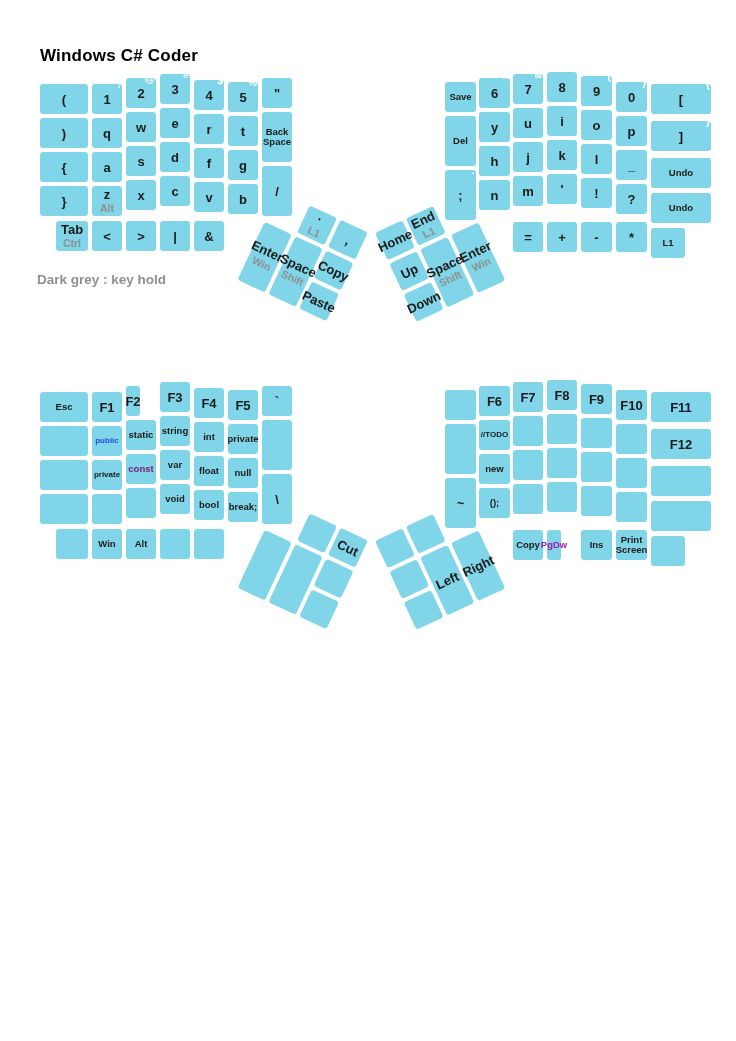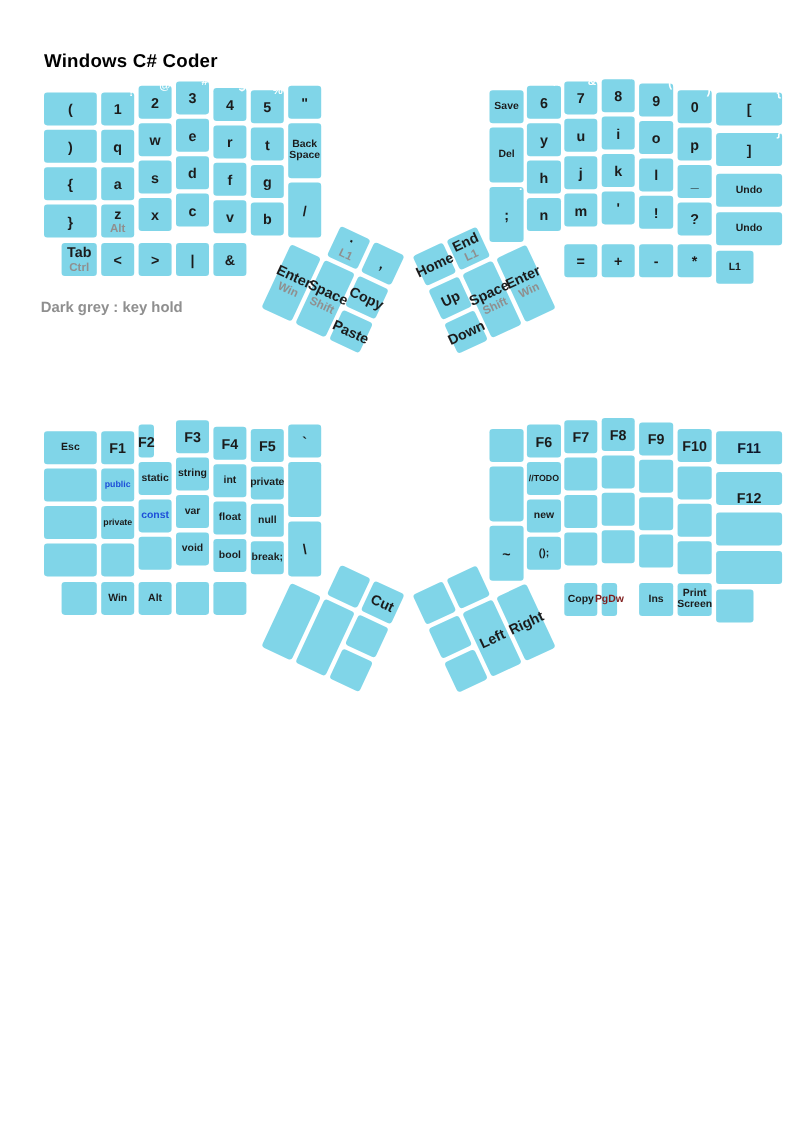--- a/index.html
+++ b/index.html
@@ -299,21 +299,21 @@
     <div class="key" style="left: 92px; top: 494px; width: 30px; height: 30px; color: rgb(27, 27, 27);"></div>
     <div class="key" style="left: 92px; top: 529px; width: 30px; height: 30px; color: rgb(27, 27, 27);">
       <span class="tap sm">Win</span>
     </div>
     <div class="key" style="left: 126px; top: 386px; width: 14px; height: 30px; color: rgb(27, 27, 27);">
       <span class="tap">F2</span>
     </div>
     <div class="key" style="left: 126px; top: 420px; width: 30px; height: 30px; color: rgb(27, 27, 27);">
       <span class="tap sm">static</span>
     </div>
-    <div class="key" style="left: 126px; top: 454px; width: 30px; height: 30px; color: #1d4ed8;">
+    <div class="key" style="left: 126px; top: 454px; width: 30px; height: 30px; color: #701a75;">
       <span class="tap sm">const</span>
     </div>
     <div class="key" style="left: 126px; top: 488px; width: 30px; height: 30px; color: rgb(27, 27, 27);"></div>
     <div class="key" style="left: 126px; top: 529px; width: 30px; height: 30px; color: rgb(27, 27, 27);">
       <span class="tap sm">Alt</span>
     </div>
     <div class="key" style="left: 160px; top: 382px; width: 30px; height: 30px; color: rgb(27, 27, 27);">
       <span class="tap">F3</span>
     </div>
     <div class="key" style="left: 160px; top: 416px; width: 30px; height: 30px; color: rgb(27, 27, 27);">
@@ -383,21 +383,21 @@
     <div class="key" style="left: 513px; top: 484px; width: 30px; height: 30px; color: rgb(27, 27, 27);"></div>
     <div class="key" style="left: 513px; top: 530px; width: 30px; height: 30px; color: rgb(27, 27, 27);">
       <span class="tap sm">Copy</span>
     </div>
     <div class="key" style="left: 547px; top: 380px; width: 30px; height: 30px; color: rgb(27, 27, 27);">
       <span class="tap">F8</span>
     </div>
     <div class="key" style="left: 547px; top: 414px; width: 30px; height: 30px; color: rgb(27, 27, 27);"></div>
     <div class="key" style="left: 547px; top: 448px; width: 30px; height: 30px; color: rgb(27, 27, 27);"></div>
     <div class="key" style="left: 547px; top: 482px; width: 30px; height: 30px; color: rgb(27, 27, 27);"></div>
-    <div class="key" style="left: 547px; top: 530px; width: 14px; height: 30px; color: #7f1d1d;">
+    <div class="key" style="left: 547px; top: 530px; width: 14px; height: 30px; color: #a21caf;">
       <span class="tap sm">PgDw</span>
     </div>
     <div class="key" style="left: 581px; top: 384px; width: 31px; height: 30px; color: rgb(27, 27, 27);">
       <span class="tap">F9</span>
     </div>
     <div class="key" style="left: 581px; top: 418px; width: 31px; height: 30px; color: rgb(27, 27, 27);"></div>
     <div class="key" style="left: 581px; top: 452px; width: 31px; height: 30px; color: rgb(27, 27, 27);"></div>
     <div class="key" style="left: 581px; top: 486px; width: 31px; height: 30px; color: rgb(27, 27, 27);"></div>
     <div class="key" style="left: 581px; top: 530px; width: 31px; height: 30px; color: rgb(27, 27, 27);">
       <span class="tap sm">Ins</span>
@@ -407,21 +407,21 @@
     </div>
     <div class="key" style="left: 616px; top: 424px; width: 31px; height: 30px; color: rgb(27, 27, 27);"></div>
     <div class="key" style="left: 616px; top: 458px; width: 31px; height: 30px; color: rgb(27, 27, 27);"></div>
     <div class="key" style="left: 616px; top: 492px; width: 31px; height: 30px; color: rgb(27, 27, 27);"></div>
     <div class="key" style="left: 616px; top: 530px; width: 31px; height: 30px; color: rgb(27, 27, 27);">
       <span class="tap sm wrap">Print Screen</span>
     </div>
     <div class="key" style="left: 651px; top: 392px; width: 60px; height: 30px; color: #0f172a;">
       <span class="tap">F11</span>
     </div>
-    <div class="key" style="left: 651px; top: 429px; width: 60px; height: 30px; color: rgb(27, 27, 27); justify-content: flex-end;">
+    <div class="key" style="left: 651px; top: 429px; width: 60px; height: 30px; color: rgb(27, 27, 27);">
       <span class="tap">F12</span>
     </div>
     <div class="key" style="left: 651px; top: 466px; width: 60px; height: 30px; color: rgb(27, 27, 27);"></div>
     <div class="key" style="left: 651px; top: 501px; width: 60px; height: 30px; color: rgb(27, 27, 27);"></div>
     <div class="key" style="left: 651px; top: 536px; width: 34px; height: 30px; color: rgb(27, 27, 27);"></div>
     <div class="cluster" style="left: 279px; top: 499px; transform: rotate(25deg);">
       <div class="key" style="left: 34px; top: 0px; width: 30px; height: 30px; color: rgb(27, 27, 27);"></div>
       <div class="key" style="left: 68px; top: 0px; width: 30px; height: 30px; color: rgb(27, 27, 27);">
         <span class="tap">Cut</span>
       </div>

